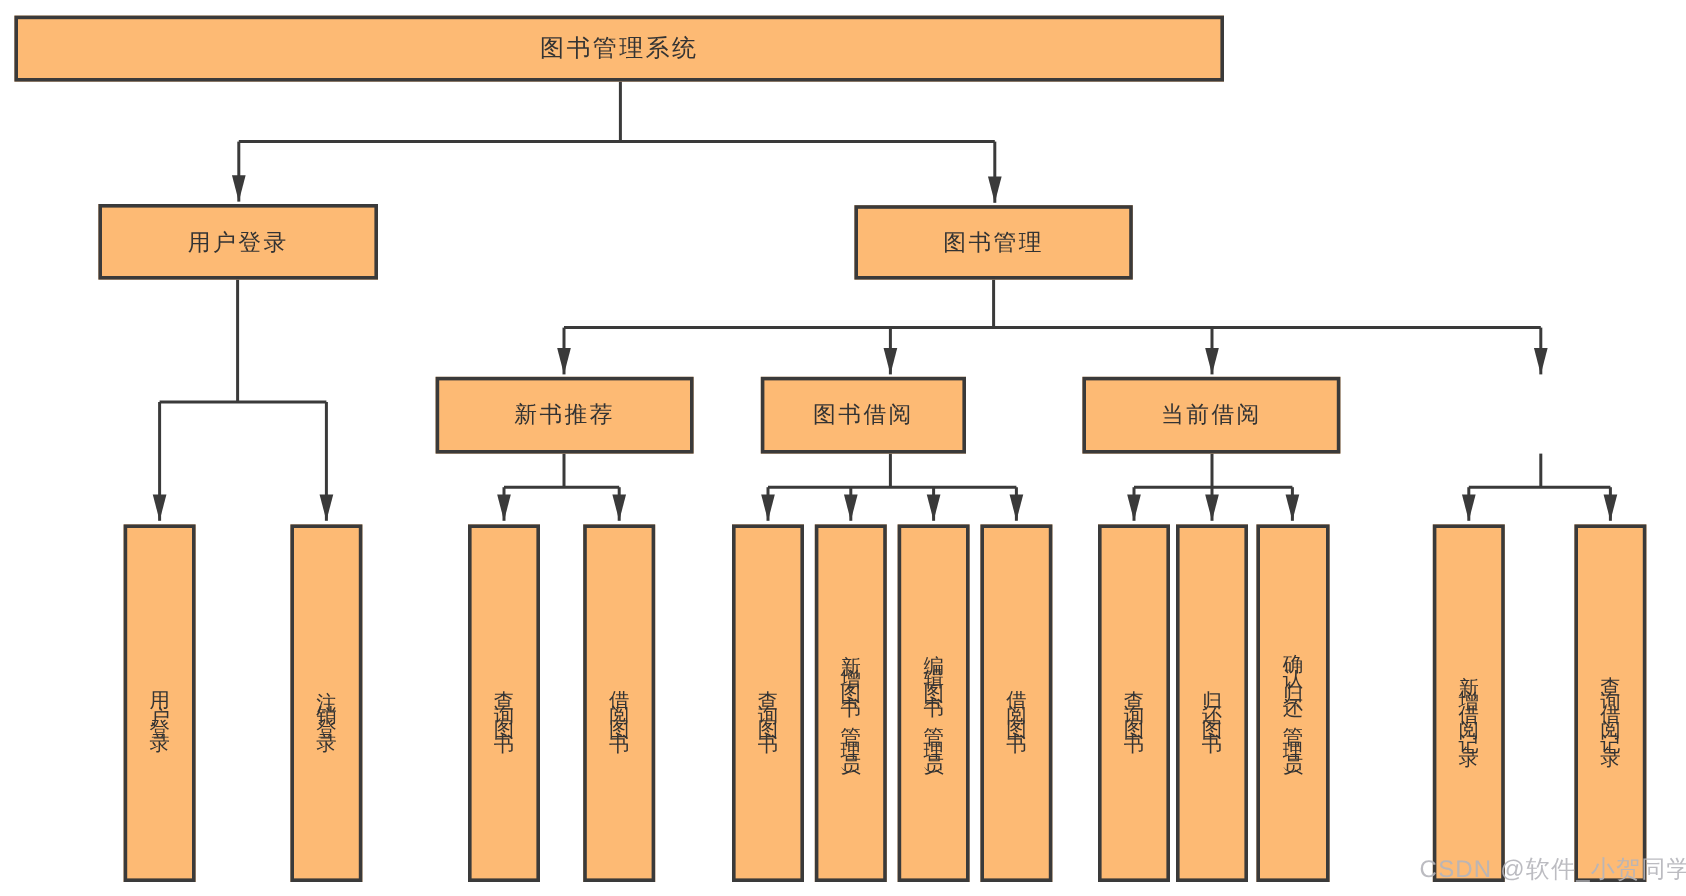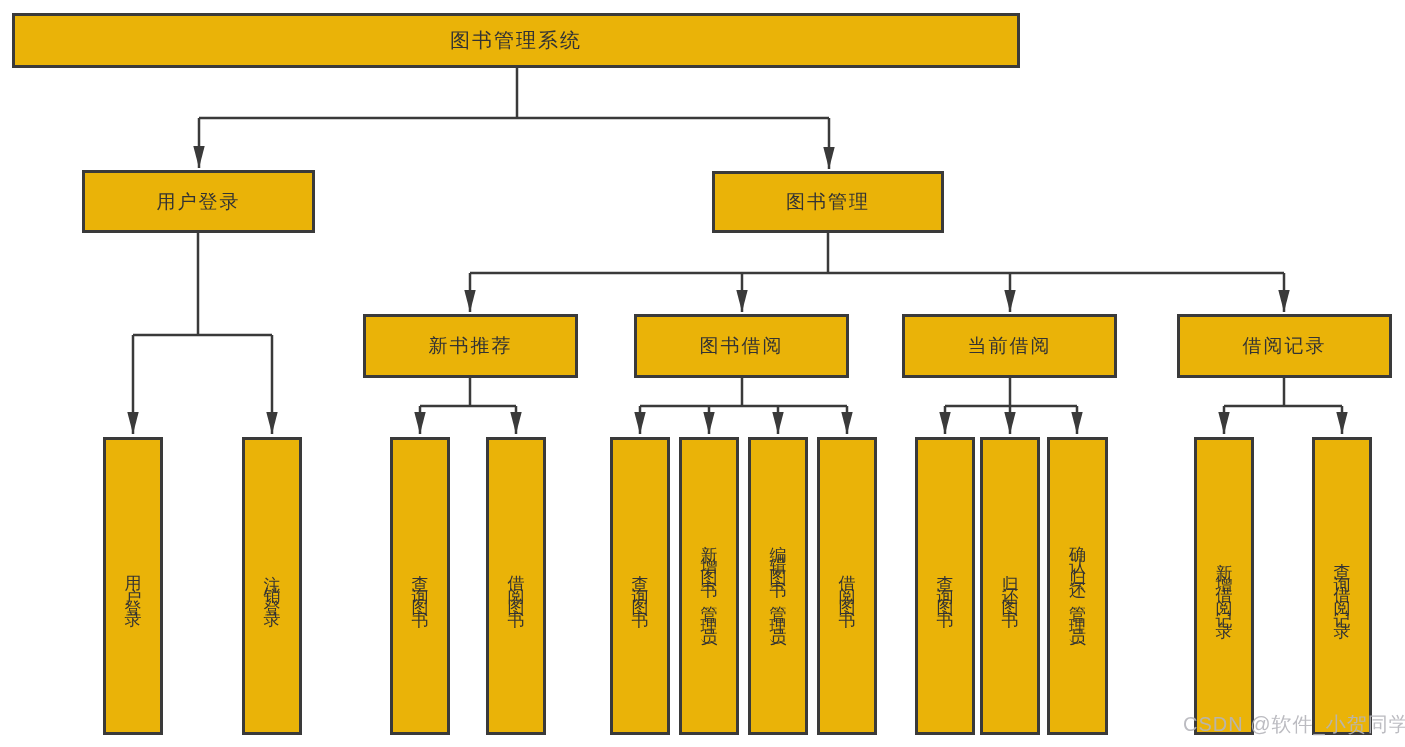--- a/index.html
+++ b/index.html
@@ -2,21 +2,21 @@
 <html><head>
 <meta charset="utf-8">
 <style>
   html,body{margin:0;padding:0;background:#fff;}
   #stage{
     position:relative;width:1405px;height:747px;background:#ffffff;overflow:hidden;
     font-family:"Liberation Sans",sans-serif;color:#333333;
   }
   #edges{position:absolute;left:0;top:0;width:1405px;height:747px;pointer-events:none;}
   .node{
-    position:absolute;box-sizing:border-box;background:#eab308;
+    position:absolute;box-sizing:border-box;background:#fdba74;
     border:3px solid #3a3a3a;display:flex;align-items:center;justify-content:center;
     text-align:center;
   }
   .node .lbl{font-size:19px;letter-spacing:2px;color:#333333;white-space:nowrap;}
   .root .lbl{font-size:20px;}
   .leaf .vtext{
     writing-mode:vertical-rl;text-orientation:mixed;
     font-size:17px;letter-spacing:12px;line-height:1;color:#333333;
   }
   .watermark{
@@ -93,28 +93,25 @@
   <div class="node" style="left:82px;top:170px;width:233px;height:63px;">
     <span class="lbl">用户登录</span>
   </div>
   <div class="node" style="left:363px;top:314px;width:215px;height:64px;">
     <span class="lbl">新书推荐</span>
   </div>
 
   <div class="node" style="left:712px;top:171px;width:232px;height:62px;">
     <span class="lbl">图书管理</span>
   </div>
-  <div class="node" style="left:634px;top:314px;width:215px;height:64px;">
+  <div class="node" style="left:634px;top:314px;width:171px;height:64px;">
     <span class="lbl">图书借阅</span>
   </div>
   <div class="node" style="left:902px;top:314px;width:215px;height:64px;align-items:center;">
     <span class="lbl">当前借阅</span>
-  </div>
-  <div class="node" style="left:1177px;top:314px;width:215px;height:64px;">
-    <span class="lbl">借阅记录</span>
   </div>
 
   <div class="node leaf" style="left:103px;top:437px;width:60px;height:298px;">
     <span class="vtext">用户登录</span>
   </div>
   <div class="node leaf" style="left:242px;top:437px;width:60px;height:298px;">
     <span class="vtext">注销登录</span>
   </div>
 
   <div class="node leaf" style="left:390px;top:437px;width:60px;height:298px;">

